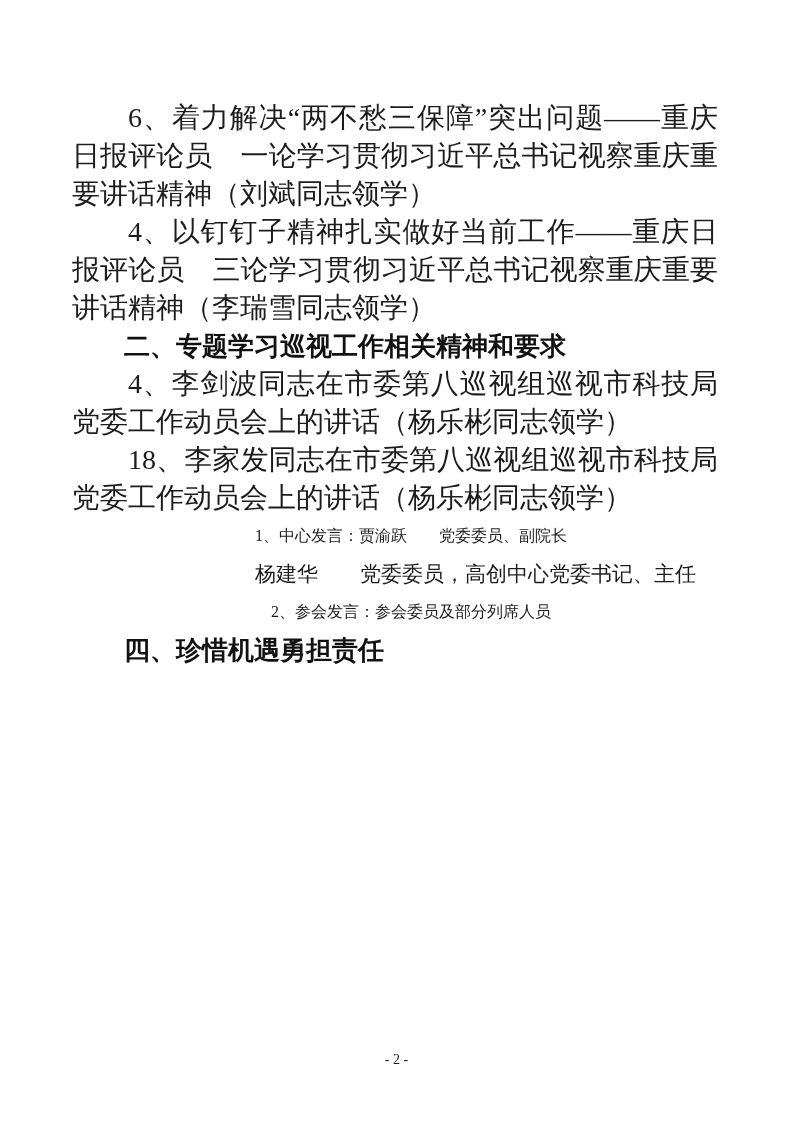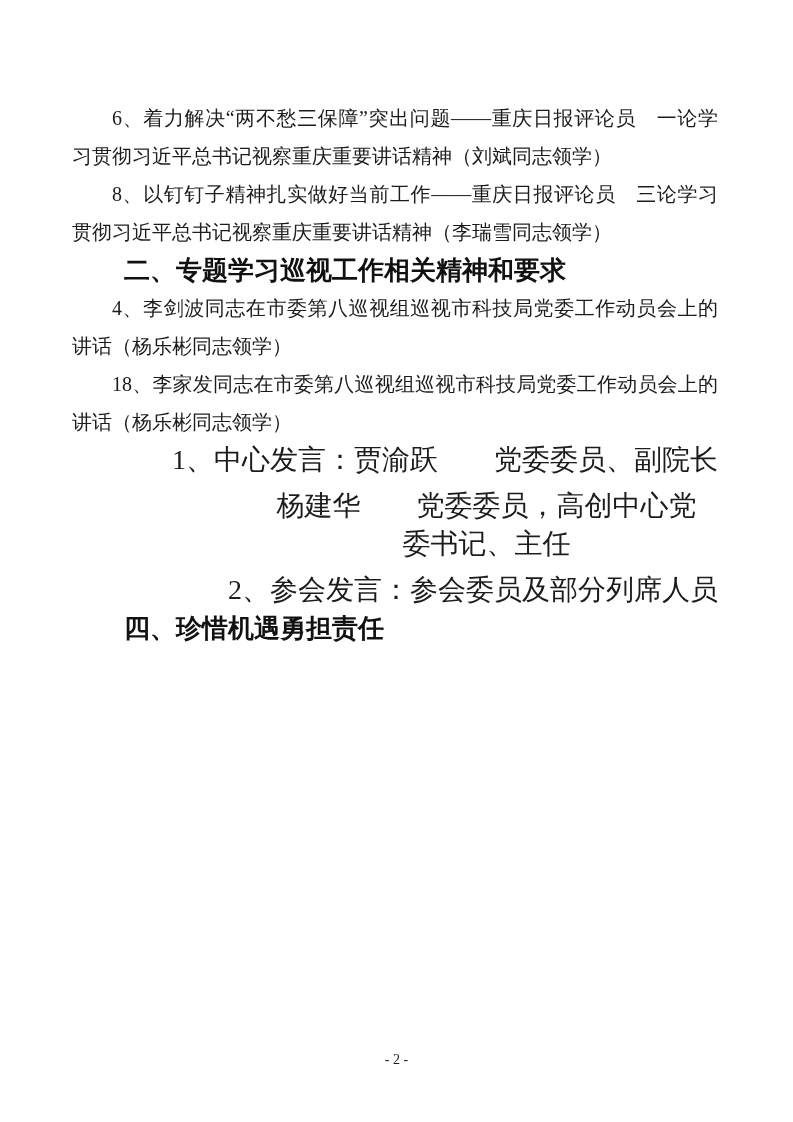--- a/index.html
+++ b/index.html
@@ -17,50 +17,50 @@
     color: #1c1c1c;
   }
   .content {
     position: absolute;
     left: 72px;
     top: 99px;
     width: 646px;
   }
   .para {
     margin: 0;
-    font-size: 20px;
+    font-size: 28px;
     line-height: 38px;
     text-align: justify;
     text-justify: inter-character;
     text-indent: 2em;
     font-family: "Liberation Serif", "DejaVu Serif", serif;
     font-weight: normal;
   }
   .heading {
     margin: 0;
     font-size: 26px;
     line-height: 38px;
     text-indent: 2em;
     text-align: left;
     font-family: "Liberation Sans", "DejaVu Sans", sans-serif;
     font-weight: bold;
     color: #111111;
   }
   .speaker-line {
     margin: 0;
-    font-size: 28px;
+    font-size: 16px;
     line-height: 38px;
-    text-align: right;
+    text-align: center;
     text-indent: 2em;
   }
   .speaker-continuation {
-    margin: 8px;
-    font-size: 28px;
+    margin: 0;
+    font-size: 21px;
     line-height: 38px;
-    text-align: center;
+    text-align: left;
     text-indent: 0;
     padding-left: 183px;
   }
   .footer {
     position: absolute;
     top: 1050px;
     left: 0;
     width: 793px;
     text-align: center;
     font-size: 14px;
@@ -68,21 +68,21 @@
     color: #1c1c1c;
     font-family: "Liberation Serif", "DejaVu Serif", serif;
   }
 </style>
 </head>
 <body>
 
 <div class="page">
   <div class="content">
     <p class="para">6、着力解决“两不愁三保障”突出问题——重庆日报评论员　一论学习贯彻习近平总书记视察重庆重要讲话精神（刘斌同志领学）</p>
-    <p class="para">8、以钉钉子精神扎实做好当前工作——重庆日报评论员　三论学习贯彻习近平总书记视察重庆重要讲话精神（李瑞雪同志领学）</p>
+    <p class="para">4、以钉钉子精神扎实做好当前工作——重庆日报评论员　三论学习贯彻习近平总书记视察重庆重要讲话精神（李瑞雪同志领学）</p>
     <p class="heading">二、专题学习巡视工作相关精神和要求</p>
     <p class="para">4、李剑波同志在市委第八巡视组巡视市科技局党委工作动员会上的讲话（杨乐彬同志领学）</p>
     <p class="para">18、李家发同志在市委第八巡视组巡视市科技局党委工作动员会上的讲话（杨乐彬同志领学）</p>
     <p class="speaker-line">1、中心发言：贾渝跃　　党委委员、副院长</p>
     <p class="speaker-continuation">杨建华　　党委委员，高创中心党委书记、主任</p>
     <p class="speaker-line">2、参会发言：参会委员及部分列席人员</p>
     <p class="heading">四、珍惜机遇勇担责任</p>
   </div>
 
   <div class="footer">- 2 -</div>

